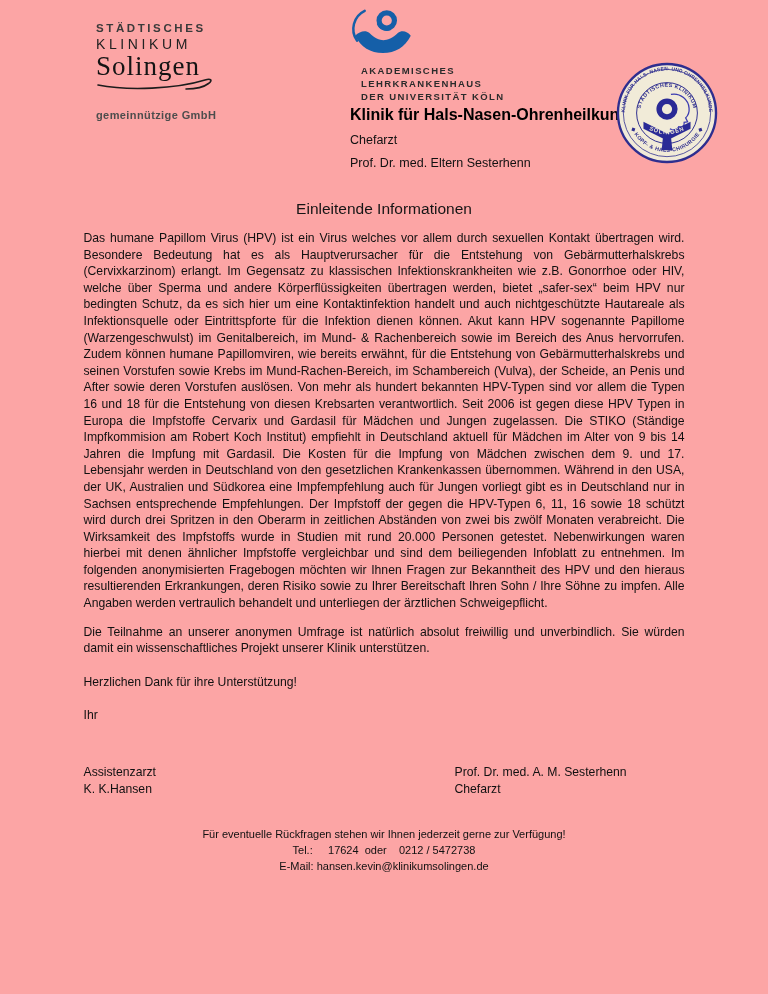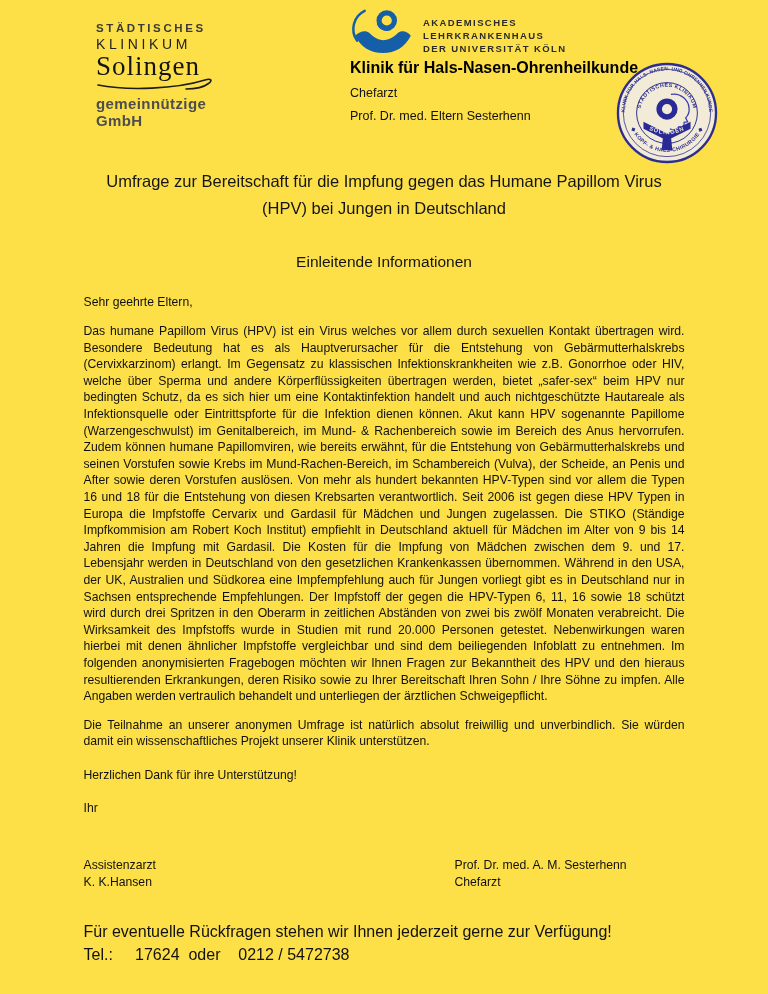--- a/index.html
+++ b/index.html
@@ -1,30 +1,30 @@
 <!DOCTYPE html>
 <html><head>
 <meta charset="utf-8">
 <style>
   html,body { margin:0; padding:0; background:#e8e8e8; }
   .page {
     position:relative; width:768px; height:994px; margin:0 auto;
-    background:#fde047; overflow:hidden;
+    background:#fca5a5; overflow:hidden;
     font-family:"Liberation Sans", sans-serif; color:#111;
   }
   
   .logo-left { position:absolute; left:96px; top:22px; width:150px; }
   .logo-left .l1 { font-size:11.5px; font-weight:bold; letter-spacing:2.6px; color:#3a3a3a; }
   .logo-left .l2 { font-size:14px; letter-spacing:3.6px; color:#222; margin-top:2px; }
   .logo-left .l3 { font-family:"Liberation Serif", serif; font-size:27px; color:#141414; letter-spacing:1px; margin-top:0px; line-height:1.05; }
   .logo-left .swoosh { display:block; margin-top:-3px; }
-  .logo-left .l4 { font-size:15px; font-weight:bold; letter-spacing:0.4px; color:#4d4d4d; margin-top:3px; }
+  .logo-left .l4 { font-size:11px; font-weight:bold; letter-spacing:0.4px; color:#4d4d4d; margin-top:17px; }
 
   .center-block { position:absolute; left:350px; top:8px; width:312px; }
-  .center-top { display:flex; align-items:flex-start; }
+  .center-top { display:flex; align-items:flex-start;flex-direction:column; }
   .center-logo { width:62px; height:48px; flex:0 0 auto; }
   .acad { padding-top:9px; margin-left:11px; font-size:9.5px; font-weight:bold; letter-spacing:1.4px; line-height:1.35; color:#2b2b2b; white-space:nowrap; }
   .clinic1 { font-size:16px; font-weight:bold; color:#000; margin-top:3px; white-space:nowrap; }
   .clinic2 { font-size:13.8px; font-weight:bold; color:#000; text-align:center; width:280px; }
   .chef  { font-size:12.5px; margin-top:9px; }
   .prof  { font-size:12.5px; margin-top:9px; white-space:nowrap; }
 
   .seal { position:absolute; left:615px; top:62px; width:104px; height:102px; }
 
   
@@ -35,21 +35,21 @@
   .bodytext { width:601px; margin:0 auto; font-size:12.2px; line-height:1.36; }
   .salutation { margin-top:23px; }
   .para { margin-top:12px; text-align:justify; }
   .thanks { margin-top:17px; }
   .closing { margin-top:17px; }
 
   .sig-row { display:flex; margin-top:40px; font-size:12.2px; line-height:1.4; }
   .sig-left { width:371px; }
   .sig-right { white-space:nowrap; }
 
-  .footer { margin-top:29px; font-size:16px; line-height:1.45; }
+  .footer { text-align:center; margin-top:29px; font-size:11px; line-height:1.45; }
 </style>
 </head>
 <body>
 
 <div class="page">
 
   <div class="logo-left">
     <div class="l1">STÄDTISCHES</div>
     <div class="l2">KLINIKUM</div>
     <div class="l3">Solingen</div>
@@ -104,41 +104,40 @@
     </text>
     <text font-size="5.4" font-weight="bold" fill="#2e2e8f" letter-spacing="0.5">
       <textPath href="#sealInnerTop" startOffset="50%" text-anchor="middle">STÄDTISCHES KLINIKUM</textPath>
     </text>
     <text font-size="5.8" font-weight="bold" fill="#f1ebd8" letter-spacing="1">
       <textPath href="#sealBanner" startOffset="50%" text-anchor="middle">SOLINGEN</textPath>
     </text>
   </svg>
 
   <div class="main">
-    <div class="title">Umfrage zur Bereitschaft für die Impfung gegen das Humane Papillom Virus (HPV) bei Jungen in Deutschland</div>
     <div class="subtitle">Einleitende Informationen</div>
 
     <div class="bodytext">
-      <div class="salutation">Sehr geehrte Eltern,</div>
       <div class="para">Das humane Papillom Virus (HPV) ist ein Virus welches vor allem durch sexuellen Kontakt übertragen wird. Besondere Bedeutung hat es als Hauptverursacher für die Entstehung von Gebärmutterhalskrebs (Cervixkarzinom) erlangt. Im Gegensatz zu klassischen Infektionskrankheiten wie z.B. Gonorrhoe oder HIV, welche über Sperma und andere Körperflüssigkeiten übertragen werden, bietet „safer-sex“ beim HPV nur bedingten Schutz, da es sich hier um eine Kontaktinfektion handelt und auch nichtgeschützte Hautareale als Infektionsquelle oder Eintrittspforte für die Infektion dienen können. Akut kann HPV sogenannte Papillome (Warzengeschwulst) im Genitalbereich, im Mund- &amp; Rachenbereich sowie im Bereich des Anus hervorrufen. Zudem können humane Papillomviren, wie bereits erwähnt, für die Entstehung von Gebärmutterhalskrebs und seinen Vorstufen sowie Krebs im Mund-Rachen-Bereich, im Schambereich (Vulva), der Scheide, an Penis und After sowie deren Vorstufen auslösen. Von mehr als hundert bekannten HPV-Typen sind vor allem die Typen 16 und 18 für die Entstehung von diesen Krebsarten verantwortlich. Seit 2006 ist gegen diese HPV Typen in Europa die Impfstoffe Cervarix und Gardasil für Mädchen und Jungen zugelassen. Die STIKO (Ständige Impfkommision am Robert Koch Institut) empfiehlt in Deutschland aktuell für Mädchen im Alter von 9 bis 14 Jahren die Impfung mit Gardasil. Die Kosten für die Impfung von Mädchen zwischen dem 9. und 17. Lebensjahr werden in Deutschland von den gesetzlichen Krankenkassen übernommen. Während in den USA, der UK, Australien und Südkorea eine Impfempfehlung auch für Jungen vorliegt gibt es in Deutschland nur in Sachsen entsprechende Empfehlungen. Der Impfstoff der gegen die HPV-Typen 6, 11, 16 sowie 18 schützt wird durch drei Spritzen in den Oberarm in zeitlichen Abständen von zwei bis zwölf Monaten verabreicht. Die Wirksamkeit des Impfstoffs wurde in Studien mit rund 20.000 Personen getestet. Nebenwirkungen waren hierbei mit denen ähnlicher Impfstoffe vergleichbar und sind dem beiliegenden Infoblatt zu entnehmen. Im folgenden anonymisierten Fragebogen möchten wir Ihnen Fragen zur Bekanntheit des HPV und den hieraus resultierenden Erkrankungen, deren Risiko sowie zu Ihrer Bereitschaft Ihren Sohn / Ihre Söhne zu impfen. Alle Angaben werden vertraulich behandelt und unterliegen der ärztlichen Schweigepflicht.</div>
       <div class="para">Die Teilnahme an unserer anonymen Umfrage ist natürlich absolut freiwillig und unverbindlich. Sie würden damit ein wissenschaftliches Projekt unserer Klinik unterstützen.</div>
       <div class="thanks">Herzlichen Dank für ihre Unterstützung!</div>
       <div class="closing">Ihr</div>
 
       <div class="sig-row">
         <div class="sig-left">
           <div>Assistenzarzt</div>
           <div>K. K.Hansen</div>
         </div>
         <div class="sig-right">
           <div>Prof. Dr. med. A. M. Sesterhenn</div>
           <div>Chefarzt</div>
         </div>
       </div>
 
       <div class="footer">
         <div>Für eventuelle Rückfragen stehen wir Ihnen jederzeit gerne zur Verfügung!</div>
         <div>Tel.:&nbsp;&nbsp;&nbsp;&nbsp;&nbsp;17624&nbsp;&nbsp;oder&nbsp;&nbsp;&nbsp;&nbsp;0212 / 5472738</div>
+        <div>E-Mail: hansen.kevin@klinikumsolingen.de</div>
       </div>
     </div>
   </div>
 
 </div>
 
 </body></html>

